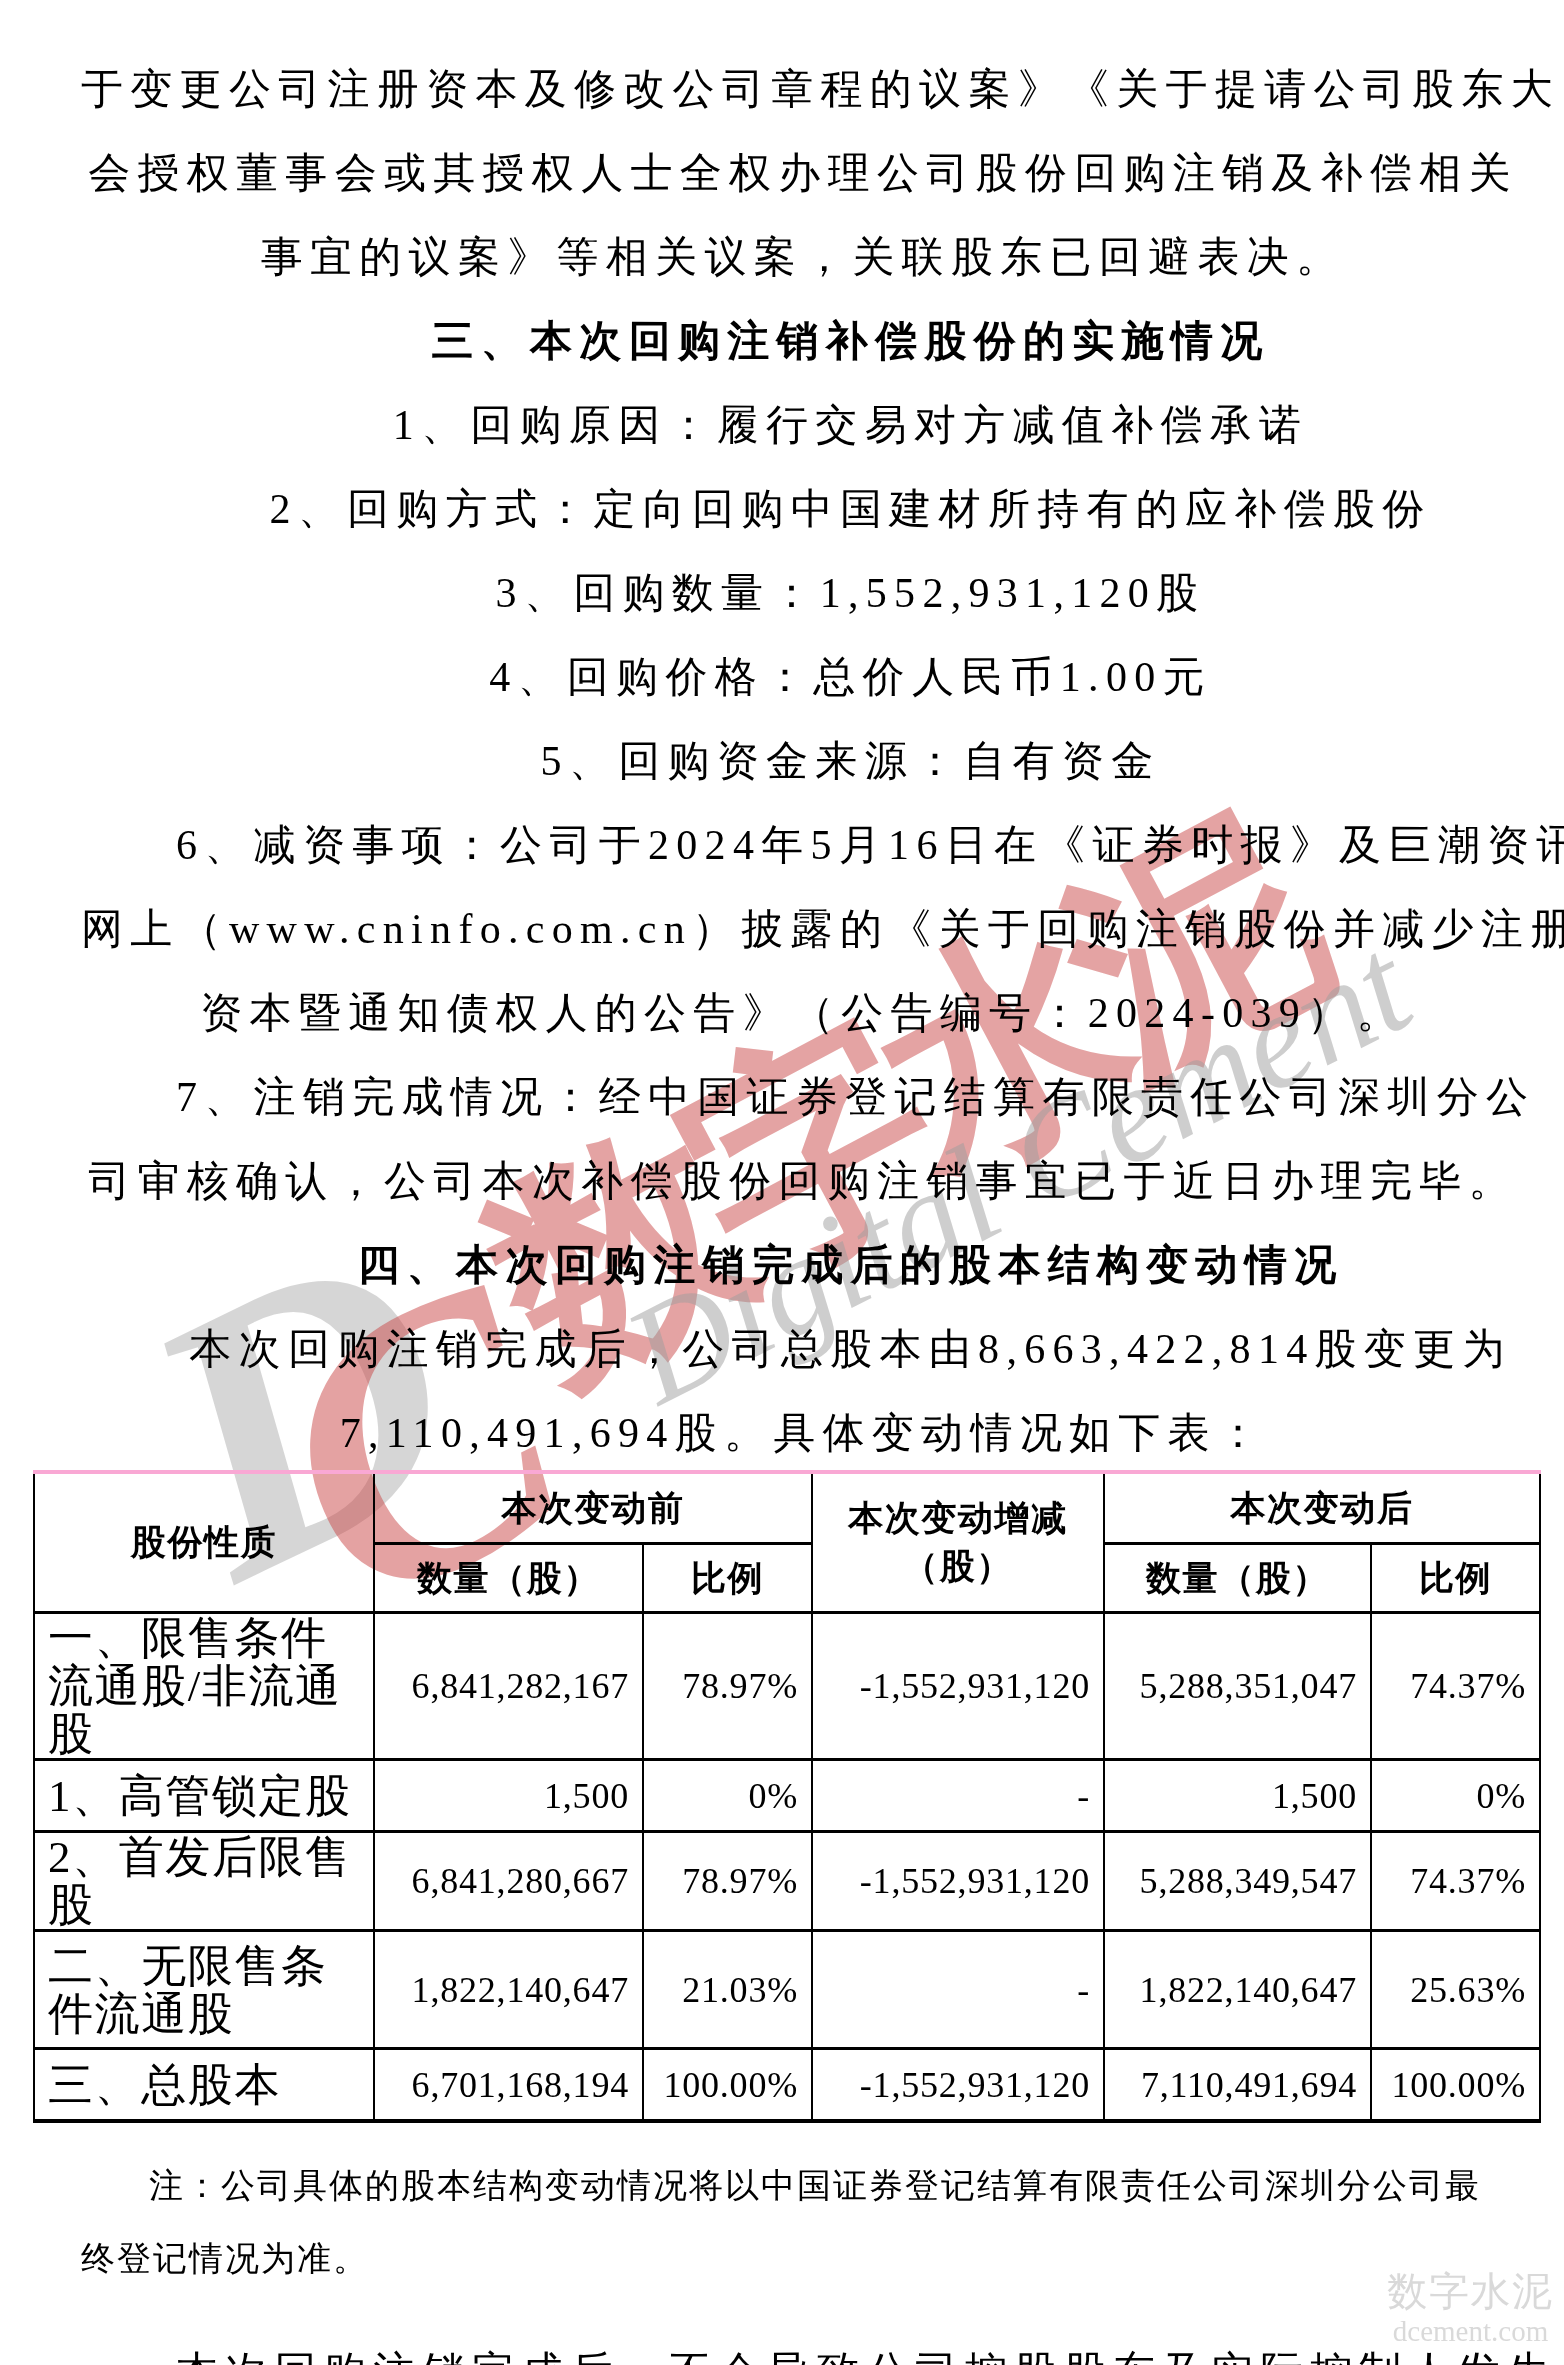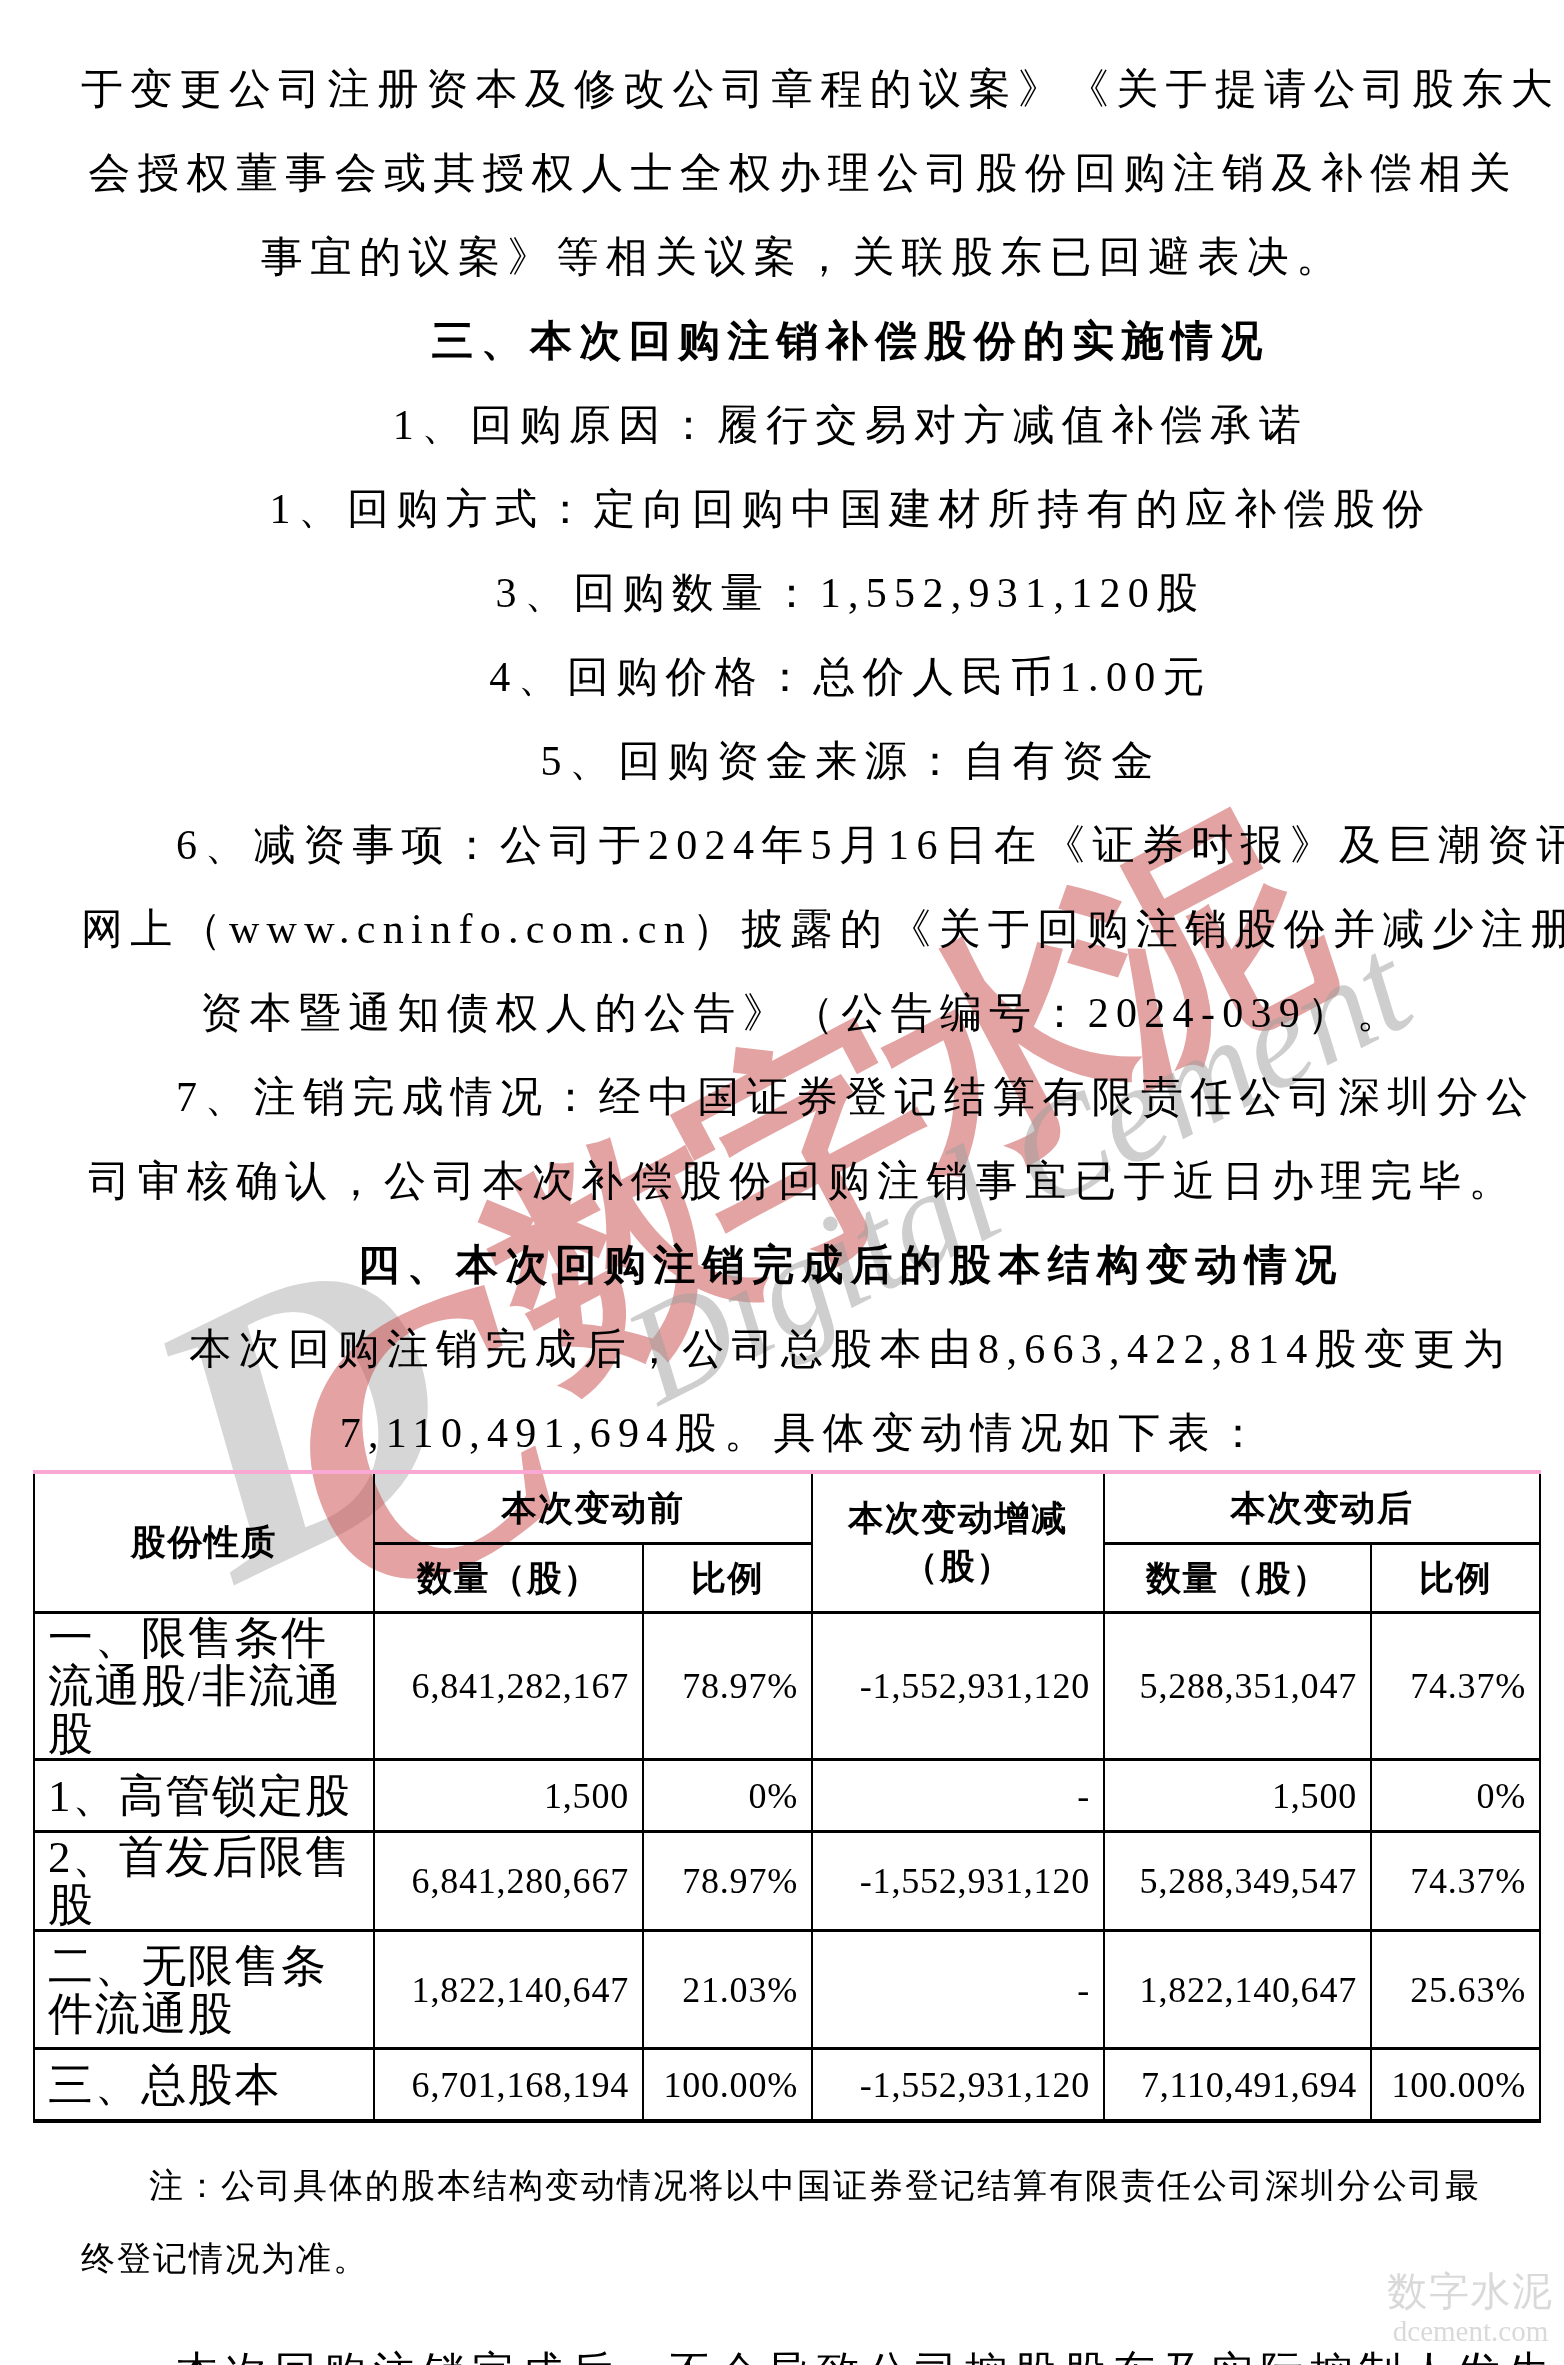--- a/index.html
+++ b/index.html
@@ -91,21 +91,21 @@
     <div class="wm-corner-url">dcement.com</div>
   </div>
 </div>
 
 <div class="content">
   <div class="line">于变更公司注册资本及修改公司章程的议案》《关于提请公司股东大</div>
   <div class="line">会授权董事会或其授权人士全权办理公司股份回购注销及补偿相关</div>
   <div class="line">事宜的议案》等相关议案，关联股东已回避表决。</div>
   <div class="line heading indent">三、本次回购注销补偿股份的实施情况</div>
   <div class="line indent">1、回购原因：履行交易对方减值补偿承诺</div>
-  <div class="line indent">1、回购方式：定向回购中国建材所持有的应补偿股份</div>
+  <div class="line indent">2、回购方式：定向回购中国建材所持有的应补偿股份</div>
   <div class="line indent">3、回购数量：1,552,931,120股</div>
   <div class="line indent">4、回购价格：总价人民币1.00元</div>
   <div class="line indent">5、回购资金来源：自有资金</div>
   <div class="line indent">6、减资事项：公司于2024年5月16日在《证券时报》及巨潮资讯</div>
   <div class="line">网上（www.cninfo.com.cn）披露的《关于回购注销股份并减少注册</div>
   <div class="line">资本暨通知债权人的公告》（公告编号：2024-039）。</div>
   <div class="line indent">7、注销完成情况：经中国证券登记结算有限责任公司深圳分公</div>
   <div class="line">司审核确认，公司本次补偿股份回购注销事宜已于近日办理完毕。</div>
   <div class="line heading indent">四、本次回购注销完成后的股本结构变动情况</div>
   <div class="line indent">本次回购注销完成后，公司总股本由8,663,422,814股变更为</div>

